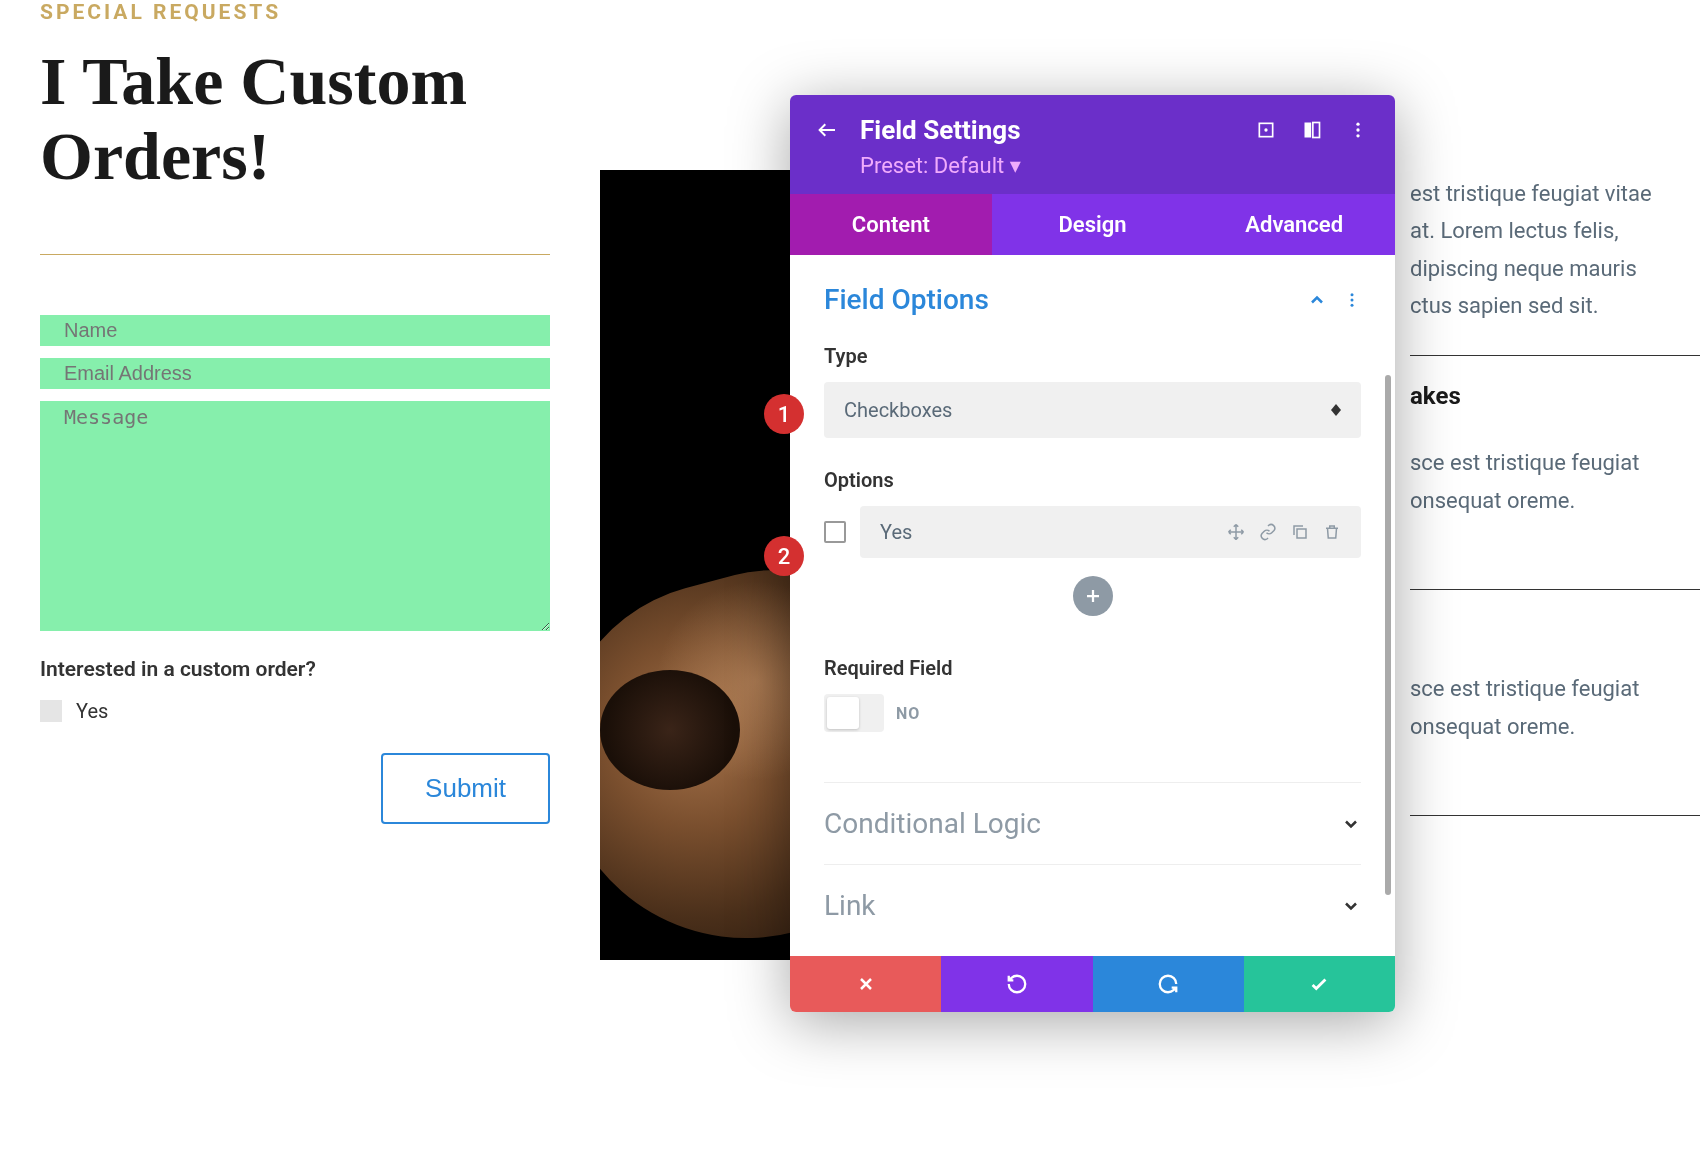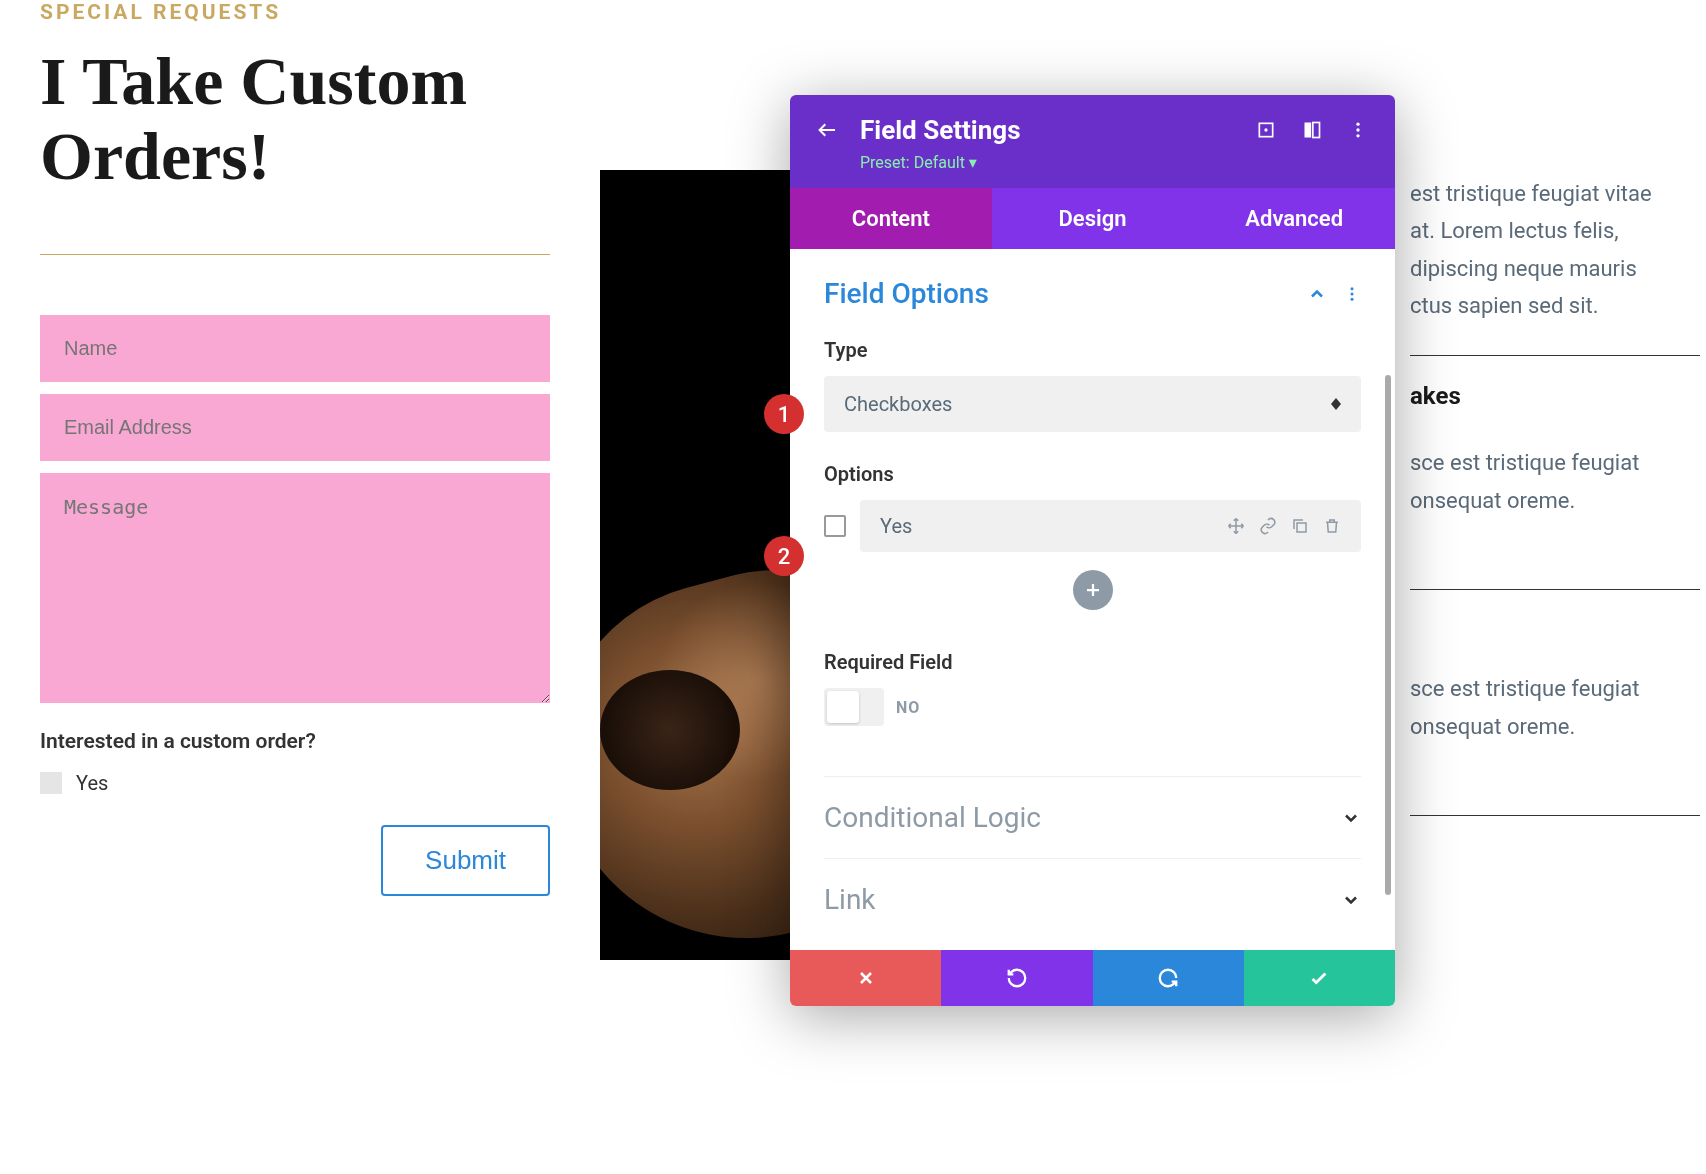--- a/index.html
+++ b/index.html
@@ -3,21 +3,21 @@
 <meta charset="utf-8">
 <style>
 * { box-sizing: border-box; margin: 0; padding: 0; }
 body { font-family: -apple-system, BlinkMacSystemFont, "Segoe UI", Roboto, sans-serif; background: #fff; width: 1706px; height: 1174px; position: relative; overflow: hidden; }
 
 
 .left-col { position: absolute; left: 40px; top: 0; width: 510px; }
 .eyebrow { color: #c9a961; font-weight: 700; letter-spacing: 3px; font-size: 21px; margin-bottom: 20px; }
 .headline { font-family: Georgia, 'Times New Roman', serif; font-weight: 900; font-size: 68px; line-height: 1.1; color: #1a1a1a; margin-bottom: 60px; }
 .divider { border: none; border-top: 1px solid #c9a961; margin-bottom: 60px; }
-.form-field { background: #f9a8d4; border: none; padding: 22px 24px; font-size: 20px; color: #666; width: 100%; margin-bottom: 12px; }
+.form-field { background: #86efac; border: none; padding: 4px 24px; font-size: 20px; color: #666; width: 100%; margin-bottom: 12px; }
 .form-textarea { height: 230px; resize: both; }
 .checkbox-question { font-size: 21px; color: #333; font-weight: 600; margin-top: 10px; margin-bottom: 18px; }
 .checkbox-row { display: flex; align-items: center; gap: 14px; font-size: 20px; color: #333; }
 .checkbox-row .box { width: 22px; height: 22px; background: #e5e5e5; }
 .submit-btn { border: 2px solid #2b87da; background: #fff; color: #2b87da; font-size: 26px; padding: 18px 42px; border-radius: 4px; margin-top: 30px; float: right; cursor: pointer; }
 
 
 .image-block { position: absolute; left: 600px; top: 170px; width: 510px; height: 790px; background: #000; overflow: hidden; }
 .bread { position: absolute; left: -40px; top: 410px; width: 360px; height: 360px; background: radial-gradient(circle at 40% 40%, #a5724a 0%, #7a4f2e 30%, #4a2f1a 60%, #1a0f08 100%); border-radius: 50% 40% 45% 55%; transform: rotate(-15deg); }
 .bread::after { content: ""; position: absolute; inset: 0; background: radial-gradient(circle at 60% 30%, rgba(255,200,150,.3) 0%, transparent 30%); border-radius: inherit; }
@@ -27,21 +27,21 @@
 .right-text { position: absolute; left: 1410px; top: 175px; width: 290px; color: #5a6a78; font-size: 22px; line-height: 1.7; }
 .right-divider { border: none; border-top: 1px solid #333; margin: 30px 0 20px; }
 .right-heading { color: #1a1a1a; font-size: 24px; font-weight: 700; margin-bottom: 28px; }
 
 
 .panel { position: absolute; left: 790px; top: 95px; width: 605px; background: #fff; border-radius: 6px; box-shadow: 0 10px 60px rgba(0,0,0,.35); overflow: hidden; }
 .panel-header { background: #6b2fc9; color: #fff; padding: 20px 24px 16px; }
 .panel-title-row { display: flex; align-items: center; gap: 20px; }
 .panel-title { font-size: 26px; font-weight: 700; flex: 1; }
 .panel-icon { width: 26px; height: 26px; display: flex; align-items: center; justify-content: center; cursor: pointer; }
-.panel-preset { font-size: 16px; color: #86efac; margin-top: 8px; margin-left: 46px; }
+.panel-preset { font-size: 22px; color: #f0abfc; margin-top: 8px; margin-left: 46px; }
 .panel-tabs { background: #8033e8; display: flex; }
 .tab { flex: 1; text-align: center; padding: 18px 0; color: #fff; font-size: 22px; font-weight: 600; cursor: pointer; }
 .tab.active { background: #a21caf; }
 
 .panel-body { padding: 28px 34px 10px; }
 .section-header { display: flex; align-items: center; justify-content: space-between; margin-bottom: 28px; }
 .section-title { color: #2b87da; font-size: 28px; font-weight: 500; }
 .section-controls { display: flex; align-items: center; gap: 16px; color: #2b87da; }
 .field-label { color: #333; font-size: 20px; font-weight: 600; margin-bottom: 14px; }
 

